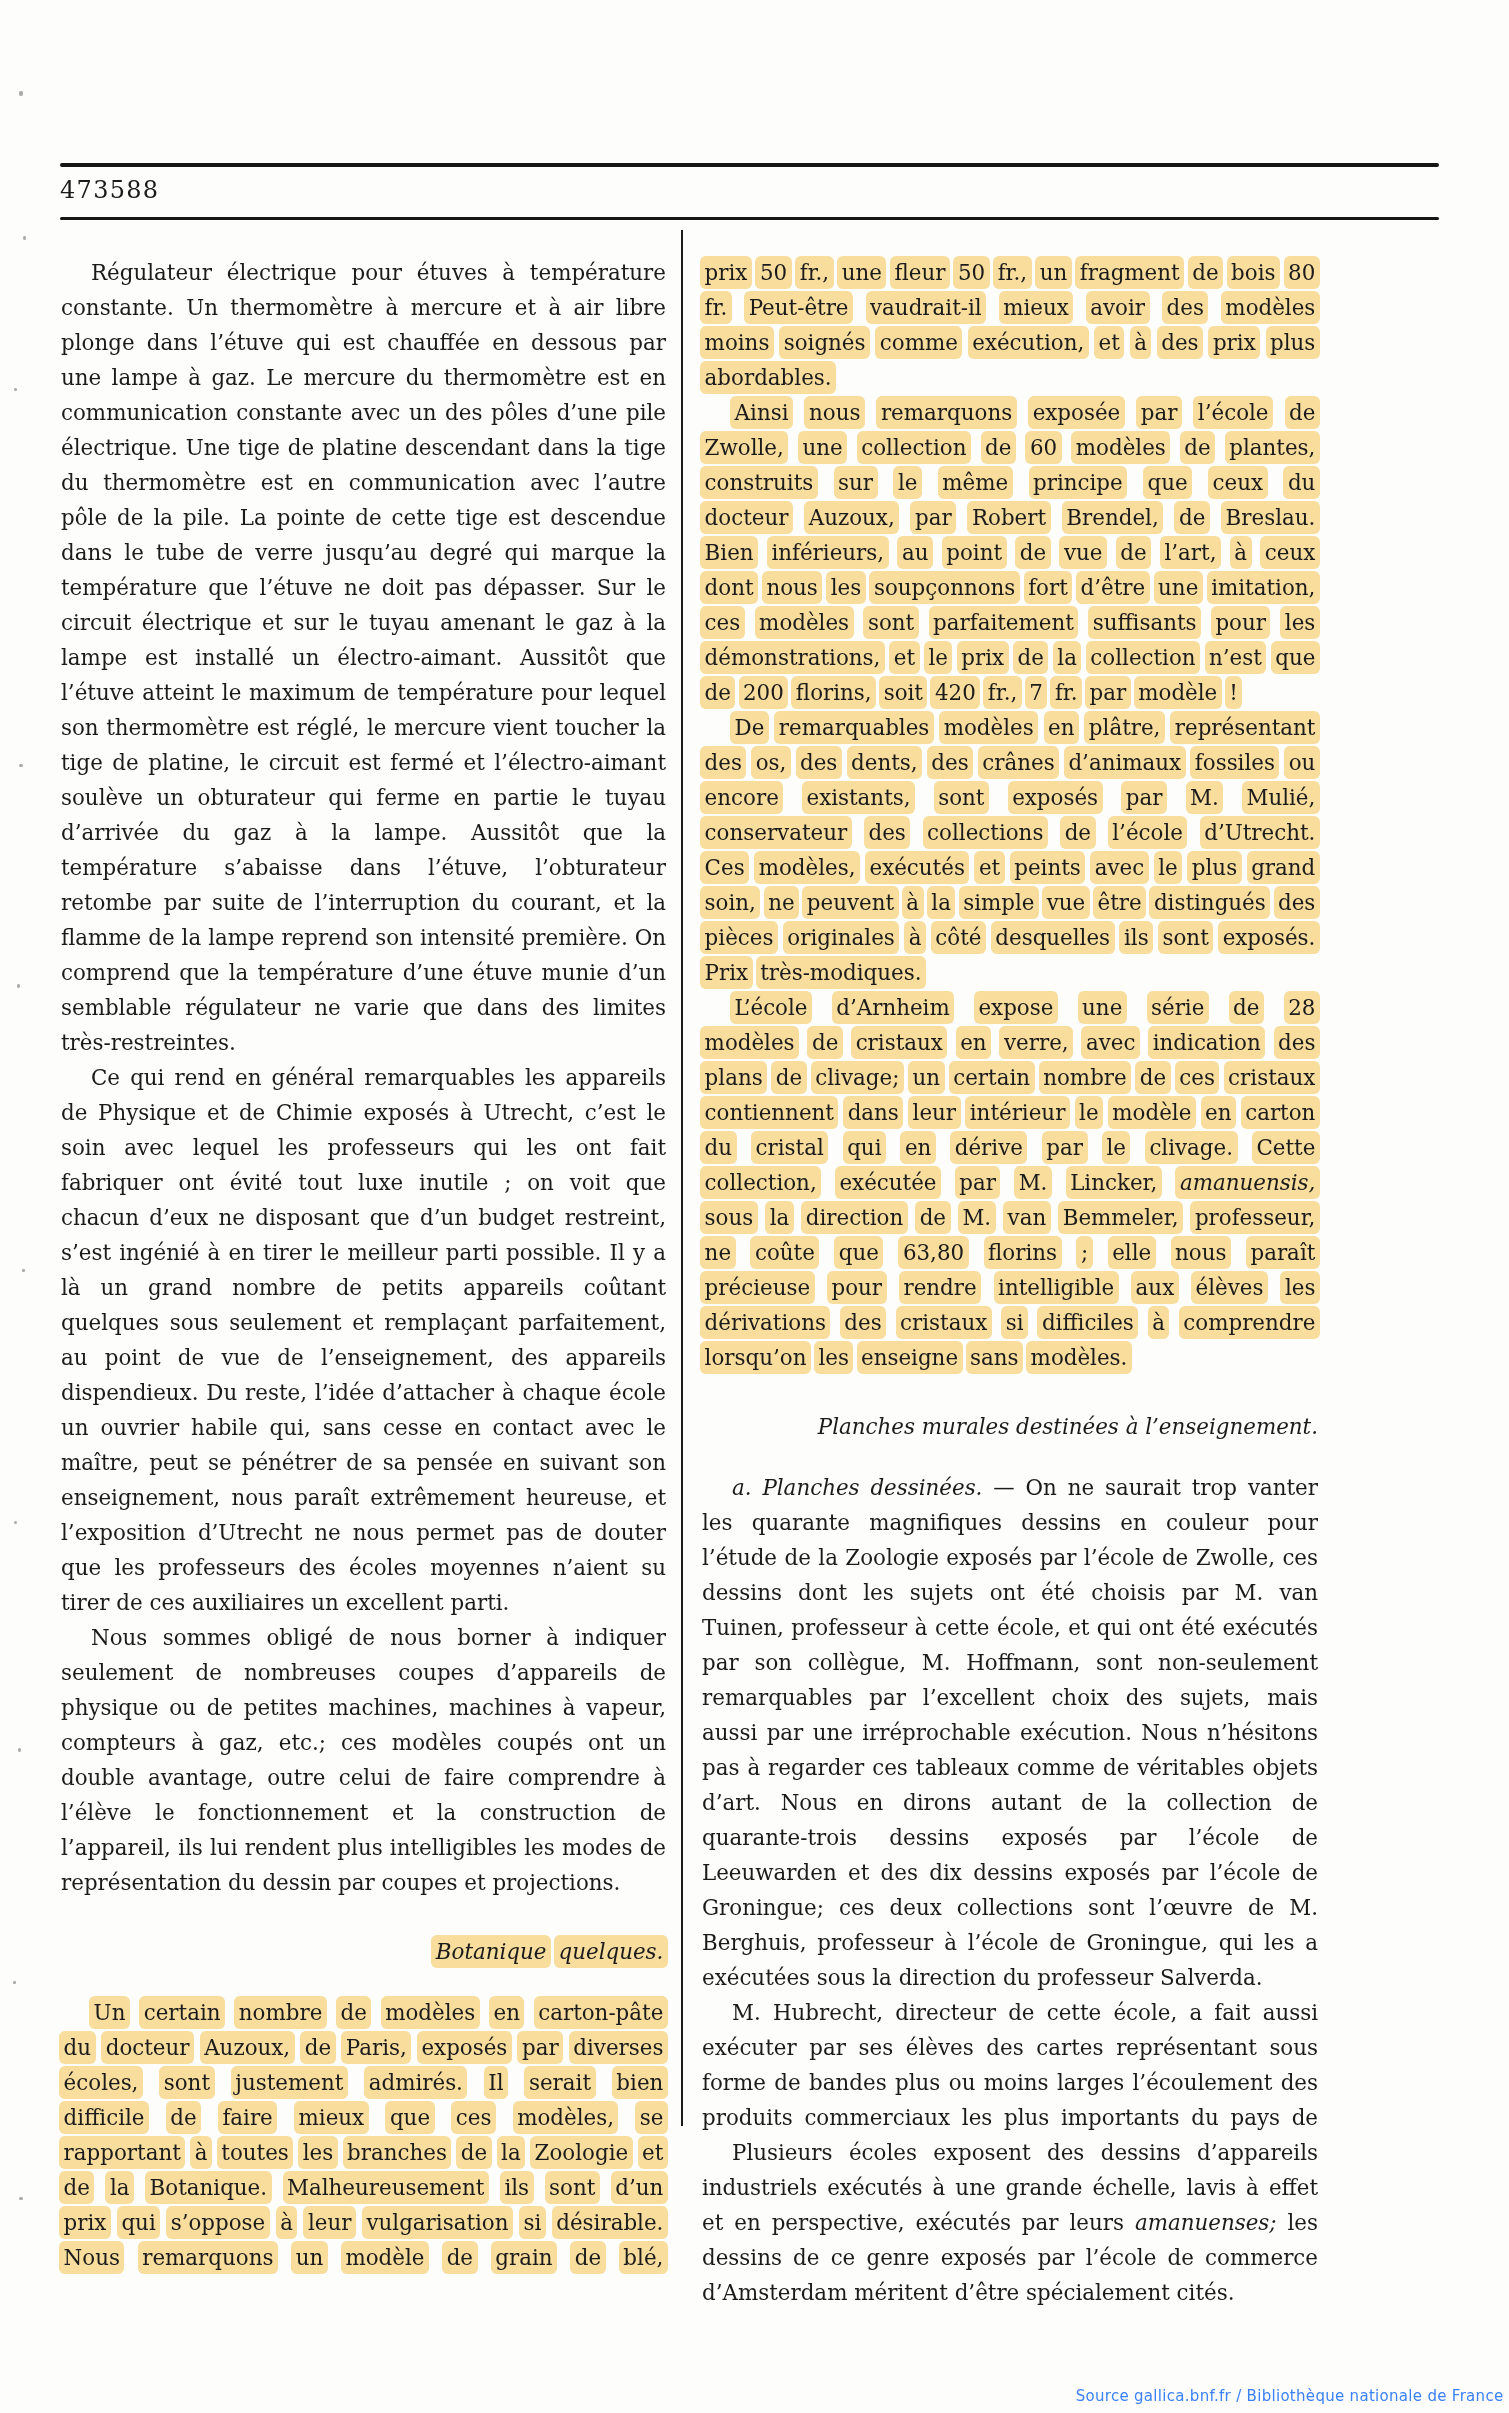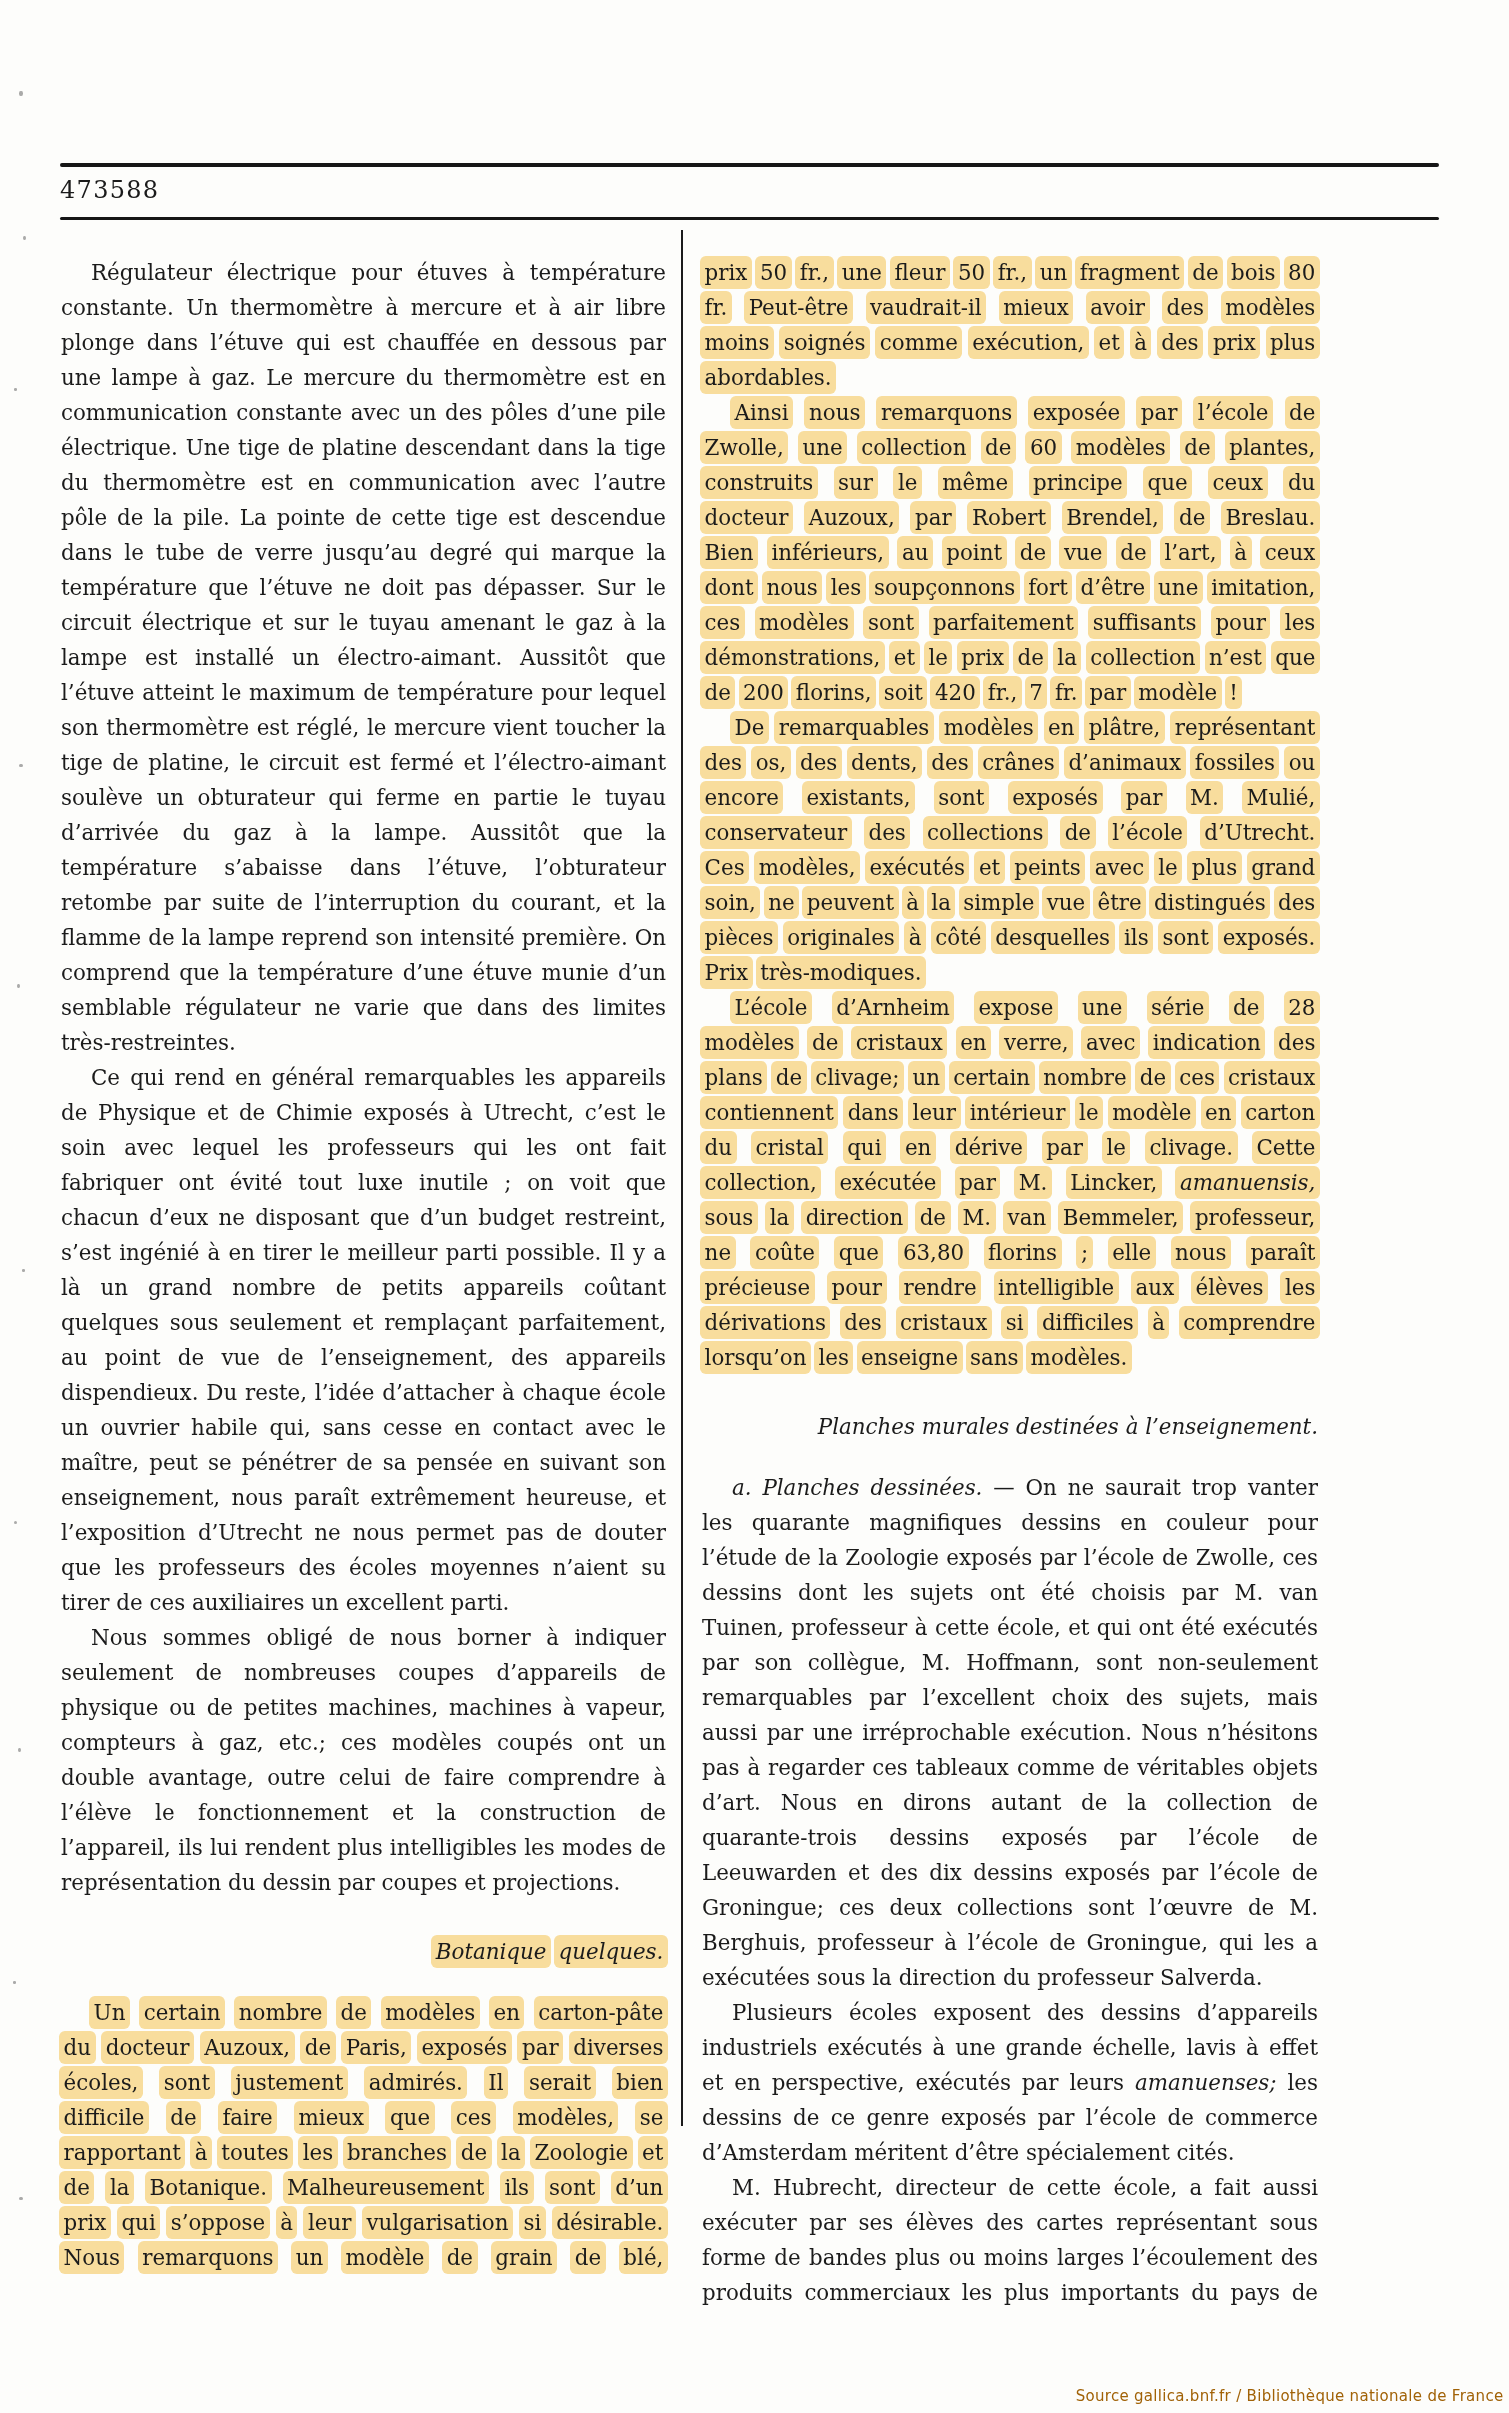--- a/index.html
+++ b/index.html
@@ -46,21 +46,21 @@
     margin:0 -1.9px;
     border-radius:5.8px;
     box-decoration-break:clone;
     -webkit-box-decoration-break:clone;
   }
   
   .footer{
     position:absolute;right:6.5px;top:2387px;
     font-family:"DejaVu Sans", sans-serif;
     font-size:15px;letter-spacing:0.3px;
-    color:#a16207;white-space:nowrap;
+    color:#3b82f6;white-space:nowrap;
   }
   
   .speck{position:absolute;background:#444;opacity:.45;border-radius:50%;}
 </style>
 </head>
 <body>
 
 <div class="sheet">
 
   <div class="rule rule-top"></div>
@@ -81,22 +81,22 @@
       <div class="heading"><span class="hl it">Botanique</span> <span class="hl it">quelques.</span> </div>
       <p class="para fill-last"><span class="hl">Un</span> <span class="hl">certain</span> <span class="hl">nombre</span> <span class="hl">de</span> <span class="hl">modèles</span> <span class="hl">en</span> <span class="hl">carton-pâte</span> <span class="hl">du</span> <span class="hl">docteur</span> <span class="hl">Auzoux,</span> <span class="hl">de</span> <span class="hl">Paris,</span> <span class="hl">exposés</span> <span class="hl">par</span> <span class="hl">diverses</span> <span class="hl">écoles,</span> <span class="hl">sont</span> <span class="hl">justement</span> <span class="hl">admirés.</span> <span class="hl">Il</span> <span class="hl">serait</span> <span class="hl">bien</span> <span class="hl">difficile</span> <span class="hl">de</span> <span class="hl">faire</span> <span class="hl">mieux</span> <span class="hl">que</span> <span class="hl">ces</span> <span class="hl">modèles,</span> <span class="hl">se</span> <span class="hl">rapportant</span> <span class="hl">à</span> <span class="hl">toutes</span> <span class="hl">les</span> <span class="hl">branches</span> <span class="hl">de</span> <span class="hl">la</span> <span class="hl">Zoologie</span> <span class="hl">et</span> <span class="hl">de</span> <span class="hl">la</span> <span class="hl">Botanique.</span> <span class="hl">Malheureusement</span> <span class="hl">ils</span> <span class="hl">sont</span> <span class="hl">d’un</span> <span class="hl">prix</span> <span class="hl">qui</span> <span class="hl">s’oppose</span> <span class="hl">à</span> <span class="hl">leur</span> <span class="hl">vulgarisation</span> <span class="hl">si</span> <span class="hl">désirable.</span> <span class="hl">Nous</span> <span class="hl">remarquons</span> <span class="hl">un</span> <span class="hl">modèle</span> <span class="hl">de</span> <span class="hl">grain</span> <span class="hl">de</span> <span class="hl">blé,</span> </p>
     </div>
   <div class="col col-right">
       <p class="para noindent"><span class="hl">prix</span> <span class="hl">50</span> <span class="hl">fr.,</span> <span class="hl">une</span> <span class="hl">fleur</span> <span class="hl">50</span> <span class="hl">fr.,</span> <span class="hl">un</span> <span class="hl">fragment</span> <span class="hl">de</span> <span class="hl">bois</span> <span class="hl">80</span> <span class="hl">fr.</span> <span class="hl">Peut-être</span> <span class="hl">vaudrait-il</span> <span class="hl">mieux</span> <span class="hl">avoir</span> <span class="hl">des</span> <span class="hl">modèles</span> <span class="hl">moins</span> <span class="hl">soignés</span> <span class="hl">comme</span> <span class="hl">exécution,</span> <span class="hl">et</span> <span class="hl">à</span> <span class="hl">des</span> <span class="hl">prix</span> <span class="hl">plus</span> <span class="hl">abordables.</span> </p>
       <p class="para"><span class="hl">Ainsi</span> <span class="hl">nous</span> <span class="hl">remarquons</span> <span class="hl">exposée</span> <span class="hl">par</span> <span class="hl">l’école</span> <span class="hl">de</span> <span class="hl">Zwolle,</span> <span class="hl">une</span> <span class="hl">collection</span> <span class="hl">de</span> <span class="hl">60</span> <span class="hl">modèles</span> <span class="hl">de</span> <span class="hl">plantes,</span> <span class="hl">construits</span> <span class="hl">sur</span> <span class="hl">le</span> <span class="hl">même</span> <span class="hl">principe</span> <span class="hl">que</span> <span class="hl">ceux</span> <span class="hl">du</span> <span class="hl">docteur</span> <span class="hl">Auzoux,</span> <span class="hl">par</span> <span class="hl">Robert</span> <span class="hl">Brendel,</span> <span class="hl">de</span> <span class="hl">Breslau.</span> <span class="hl">Bien</span> <span class="hl">inférieurs,</span> <span class="hl">au</span> <span class="hl">point</span> <span class="hl">de</span> <span class="hl">vue</span> <span class="hl">de</span> <span class="hl">l’art,</span> <span class="hl">à</span> <span class="hl">ceux</span> <span class="hl">dont</span> <span class="hl">nous</span> <span class="hl">les</span> <span class="hl">soupçonnons</span> <span class="hl">fort</span> <span class="hl">d’être</span> <span class="hl">une</span> <span class="hl">imitation,</span> <span class="hl">ces</span> <span class="hl">modèles</span> <span class="hl">sont</span> <span class="hl">parfaitement</span> <span class="hl">suffisants</span> <span class="hl">pour</span> <span class="hl">les</span> <span class="hl">démonstrations,</span> <span class="hl">et</span> <span class="hl">le</span> <span class="hl">prix</span> <span class="hl">de</span> <span class="hl">la</span> <span class="hl">collection</span> <span class="hl">n’est</span> <span class="hl">que</span> <span class="hl">de</span> <span class="hl">200</span> <span class="hl">florins,</span> <span class="hl">soit</span> <span class="hl">420</span> <span class="hl">fr.,</span> <span class="hl">7</span> <span class="hl">fr.</span> <span class="hl">par</span> <span class="hl">modèle</span> <span class="hl">!</span> </p>
       <p class="para"><span class="hl">De</span> <span class="hl">remarquables</span> <span class="hl">modèles</span> <span class="hl">en</span> <span class="hl">plâtre,</span> <span class="hl">représentant</span> <span class="hl">des</span> <span class="hl">os,</span> <span class="hl">des</span> <span class="hl">dents,</span> <span class="hl">des</span> <span class="hl">crânes</span> <span class="hl">d’animaux</span> <span class="hl">fossiles</span> <span class="hl">ou</span> <span class="hl">encore</span> <span class="hl">existants,</span> <span class="hl">sont</span> <span class="hl">exposés</span> <span class="hl">par</span> <span class="hl">M.</span> <span class="hl">Mulié,</span> <span class="hl">conservateur</span> <span class="hl">des</span> <span class="hl">collections</span> <span class="hl">de</span> <span class="hl">l’école</span> <span class="hl">d’Utrecht.</span> <span class="hl">Ces</span> <span class="hl">modèles,</span> <span class="hl">exécutés</span> <span class="hl">et</span> <span class="hl">peints</span> <span class="hl">avec</span> <span class="hl">le</span> <span class="hl">plus</span> <span class="hl">grand</span> <span class="hl">soin,</span> <span class="hl">ne</span> <span class="hl">peuvent</span> <span class="hl">à</span> <span class="hl">la</span> <span class="hl">simple</span> <span class="hl">vue</span> <span class="hl">être</span> <span class="hl">distingués</span> <span class="hl">des</span> <span class="hl">pièces</span> <span class="hl">originales</span> <span class="hl">à</span> <span class="hl">côté</span> <span class="hl">desquelles</span> <span class="hl">ils</span> <span class="hl">sont</span> <span class="hl">exposés.</span> <span class="hl">Prix</span> <span class="hl">très-modiques.</span> </p>
       <p class="para"><span class="hl">L’école</span> <span class="hl">d’Arnheim</span> <span class="hl">expose</span> <span class="hl">une</span> <span class="hl">série</span> <span class="hl">de</span> <span class="hl">28</span> <span class="hl">modèles</span> <span class="hl">de</span> <span class="hl">cristaux</span> <span class="hl">en</span> <span class="hl">verre,</span> <span class="hl">avec</span> <span class="hl">indication</span> <span class="hl">des</span> <span class="hl">plans</span> <span class="hl">de</span> <span class="hl">clivage;</span> <span class="hl">un</span> <span class="hl">certain</span> <span class="hl">nombre</span> <span class="hl">de</span> <span class="hl">ces</span> <span class="hl">cristaux</span> <span class="hl">contiennent</span> <span class="hl">dans</span> <span class="hl">leur</span> <span class="hl">intérieur</span> <span class="hl">le</span> <span class="hl">modèle</span> <span class="hl">en</span> <span class="hl">carton</span> <span class="hl">du</span> <span class="hl">cristal</span> <span class="hl">qui</span> <span class="hl">en</span> <span class="hl">dérive</span> <span class="hl">par</span> <span class="hl">le</span> <span class="hl">clivage.</span> <span class="hl">Cette</span> <span class="hl">collection,</span> <span class="hl">exécutée</span> <span class="hl">par</span> <span class="hl">M.</span> <span class="hl">Lincker,</span> <span class="hl it">amanuensis,</span> <span class="hl">sous</span> <span class="hl">la</span> <span class="hl">direction</span> <span class="hl">de</span> <span class="hl">M.</span> <span class="hl">van</span> <span class="hl">Bemmeler,</span> <span class="hl">professeur,</span> <span class="hl">ne</span> <span class="hl">coûte</span> <span class="hl">que</span> <span class="hl">63,80</span> <span class="hl">florins</span> <span class="hl">;</span> <span class="hl">elle</span> <span class="hl">nous</span> <span class="hl">paraît</span> <span class="hl">précieuse</span> <span class="hl">pour</span> <span class="hl">rendre</span> <span class="hl">intelligible</span> <span class="hl">aux</span> <span class="hl">élèves</span> <span class="hl">les</span> <span class="hl">dérivations</span> <span class="hl">des</span> <span class="hl">cristaux</span> <span class="hl">si</span> <span class="hl">difficiles</span> <span class="hl">à</span> <span class="hl">comprendre</span> <span class="hl">lorsqu’on</span> <span class="hl">les</span> <span class="hl">enseigne</span> <span class="hl">sans</span> <span class="hl">modèles.</span> </p>
       <div class="heading"><span class="it">Planches murales destinées à l’enseignement.</span></div>
       <p class="para"><span class="it">a. Planches dessinées.</span><span> — On ne saurait trop vanter les quarante magnifiques dessins en couleur pour l’étude de la Zoologie exposés par l’école de Zwolle, ces dessins dont les sujets ont été choisis par M. van Tuinen, professeur à cette école, et qui ont été exécutés par son collègue, M. Hoffmann, sont non-seulement remarquables par l’excellent choix des sujets, mais aussi par une irréprochable exécution. Nous n’hésitons pas à regarder ces tableaux comme de véritables objets d’art. Nous en dirons autant de la collection de quarante-trois dessins exposés par l’école de Leeuwarden et des dix dessins exposés par l’école de Groningue; ces deux collections sont l’œuvre de M. Berghuis, professeur à l’école de Groningue, qui les a exécutées sous la direction du professeur Salverda.</span></p>
+      <p class="para fill-last"><span>M. Hubrecht, directeur de cette école, a fait aussi exécuter par ses élèves des cartes représentant sous forme de bandes plus ou moins larges l’écoulement des produits commerciaux les plus importants du pays de</span></p>
       <p class="para"><span>Plusieurs écoles exposent des dessins d’appareils industriels exécutés à une grande échelle, lavis à effet et en perspective, exécutés par leurs </span><span class="it">amanuenses;</span><span> les dessins de ce genre exposés par l’école de commerce d’Amsterdam méritent d’être spécialement cités.</span></p>
-      <p class="para fill-last"><span>M. Hubrecht, directeur de cette école, a fait aussi exécuter par ses élèves des cartes représentant sous forme de bandes plus ou moins larges l’écoulement des produits commerciaux les plus importants du pays de</span></p>
     </div>
 
   <div class="footer">Source gallica.bnf.fr  /  Bibliothèque nationale de France</div>
 
   <i class="speck" style="left:19.4px;top:91px;width:3.2px;height:4.5px;"></i>
   <i class="speck" style="left:23px;top:236px;width:2.6px;height:3.9px;"></i>
   <i class="speck" style="left:14.2px;top:388px;width:2.6px;height:2.6px;"></i>
   <i class="speck" style="left:19.4px;top:764px;width:3.2px;height:3.2px;"></i>
   <i class="speck" style="left:17px;top:984px;width:2.6px;height:3.9px;"></i>
   <i class="speck" style="left:22px;top:1269px;width:2.6px;height:2.6px;"></i>

